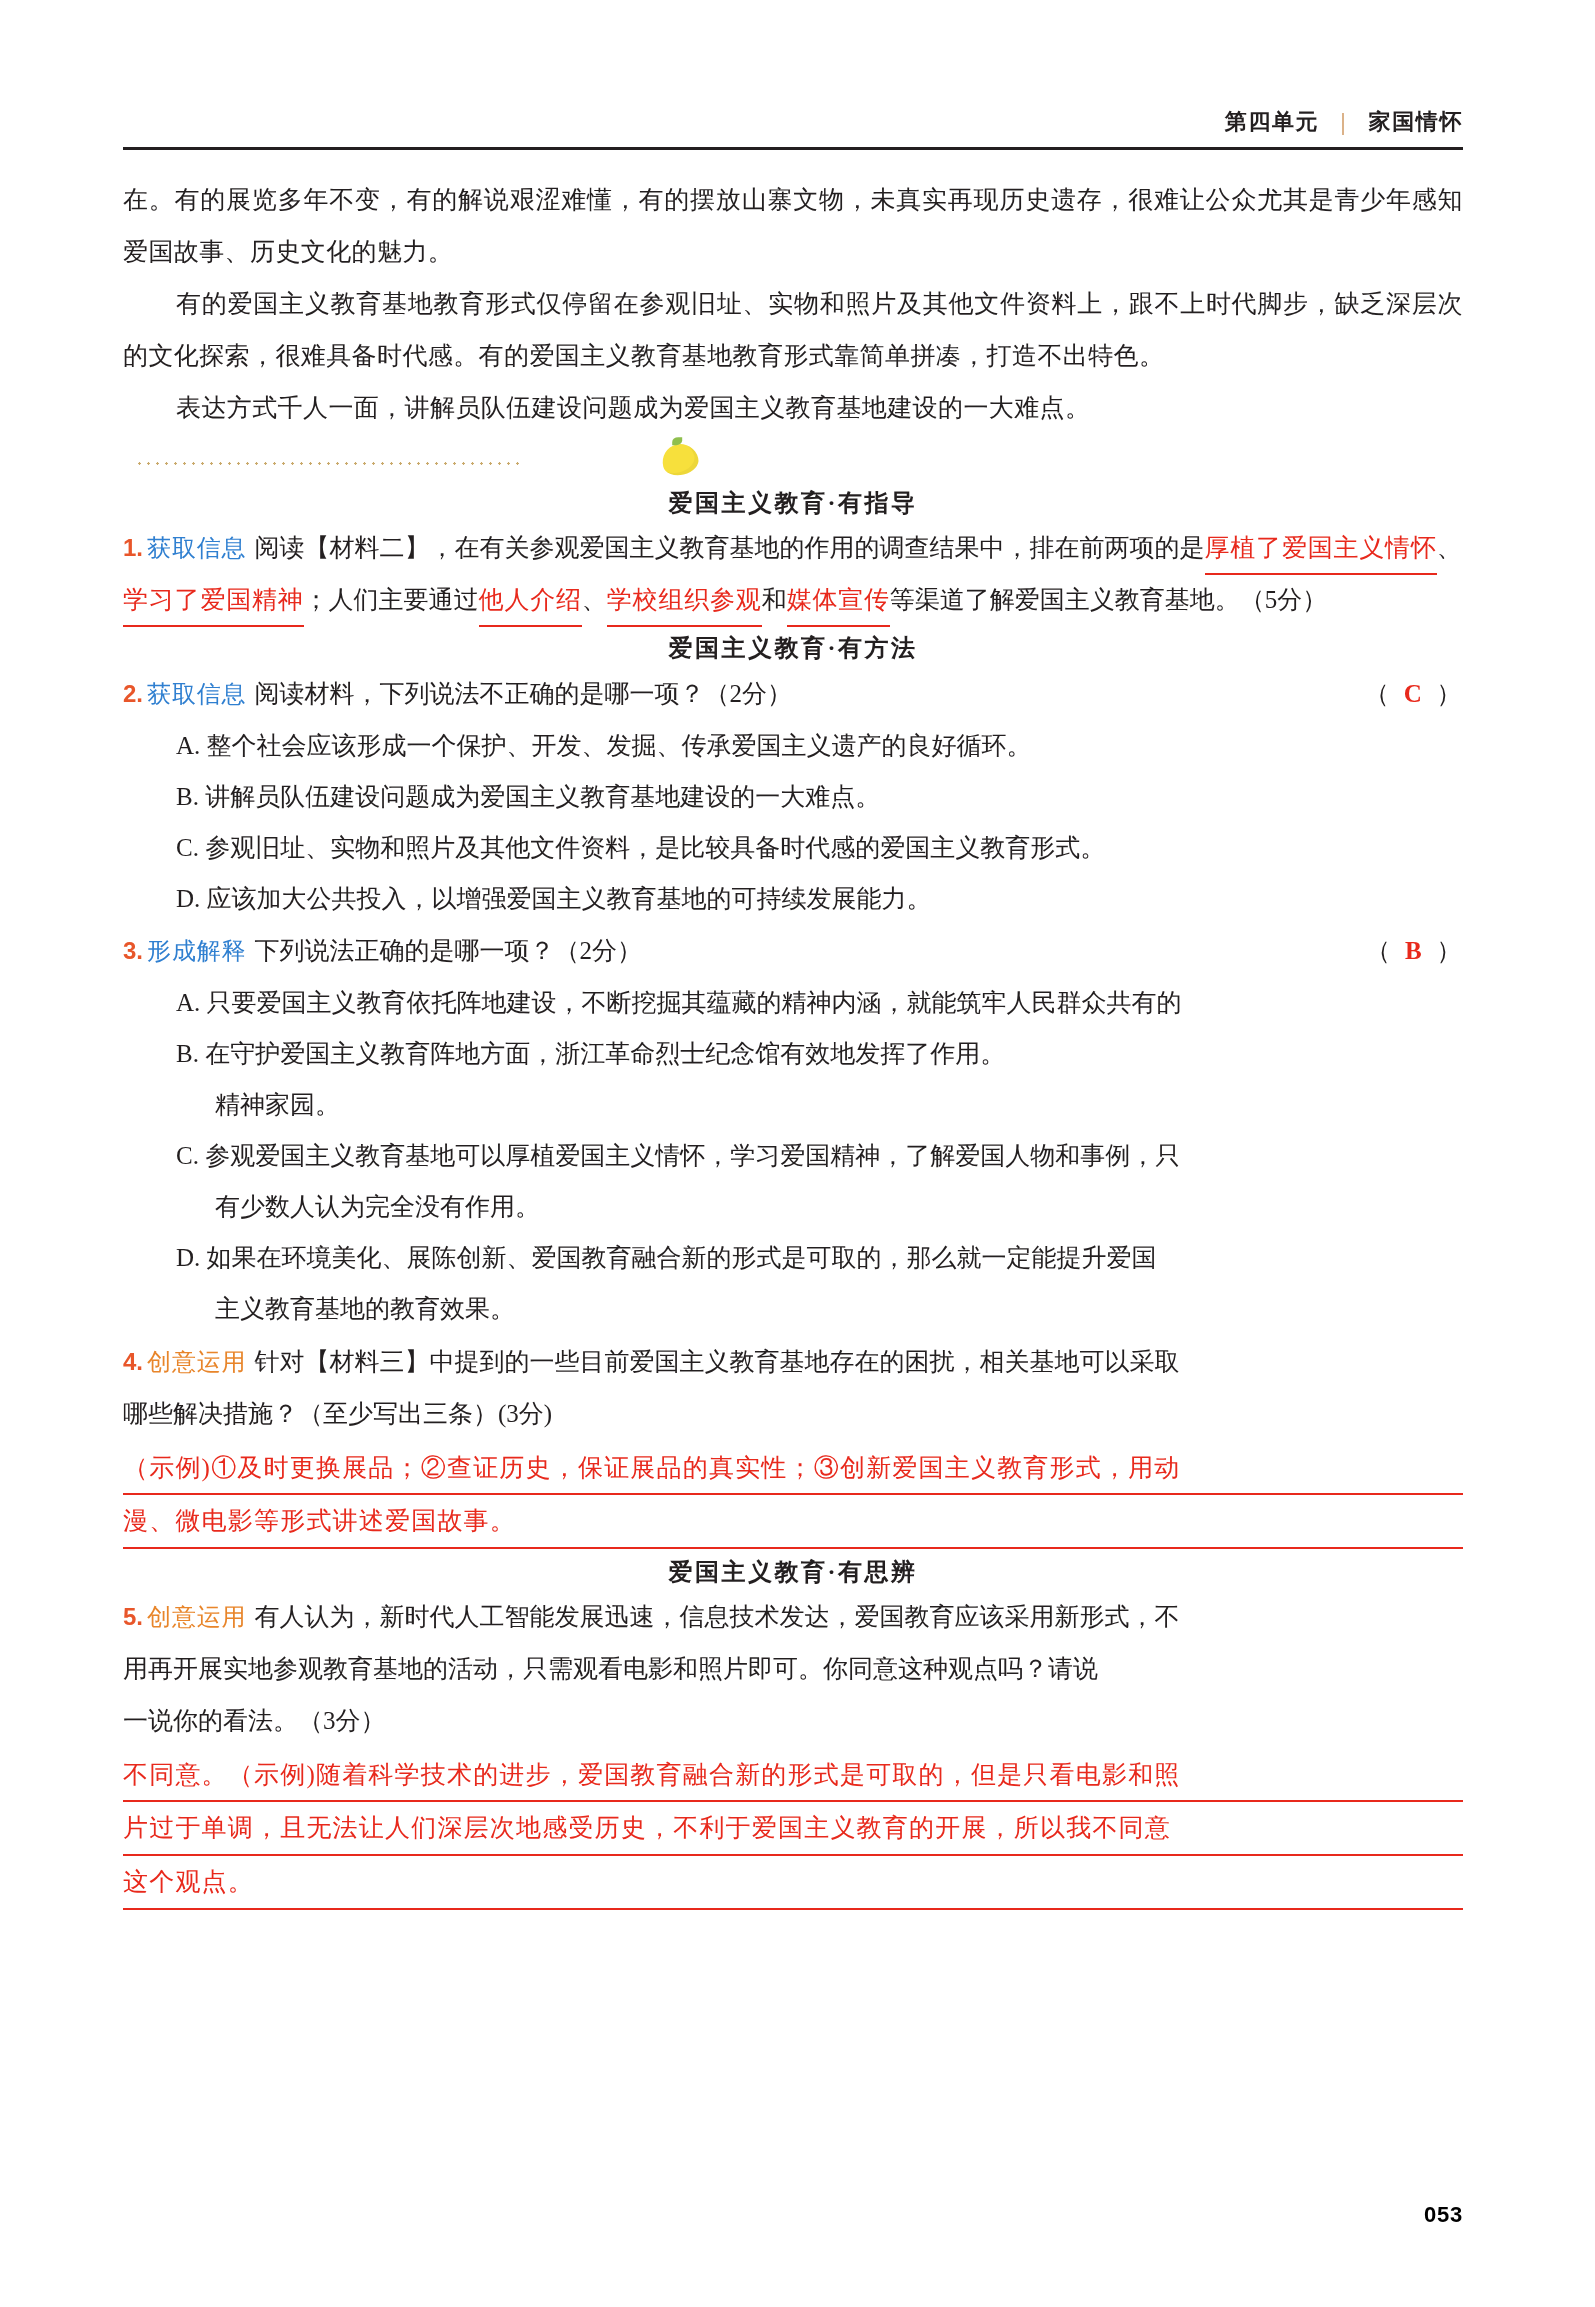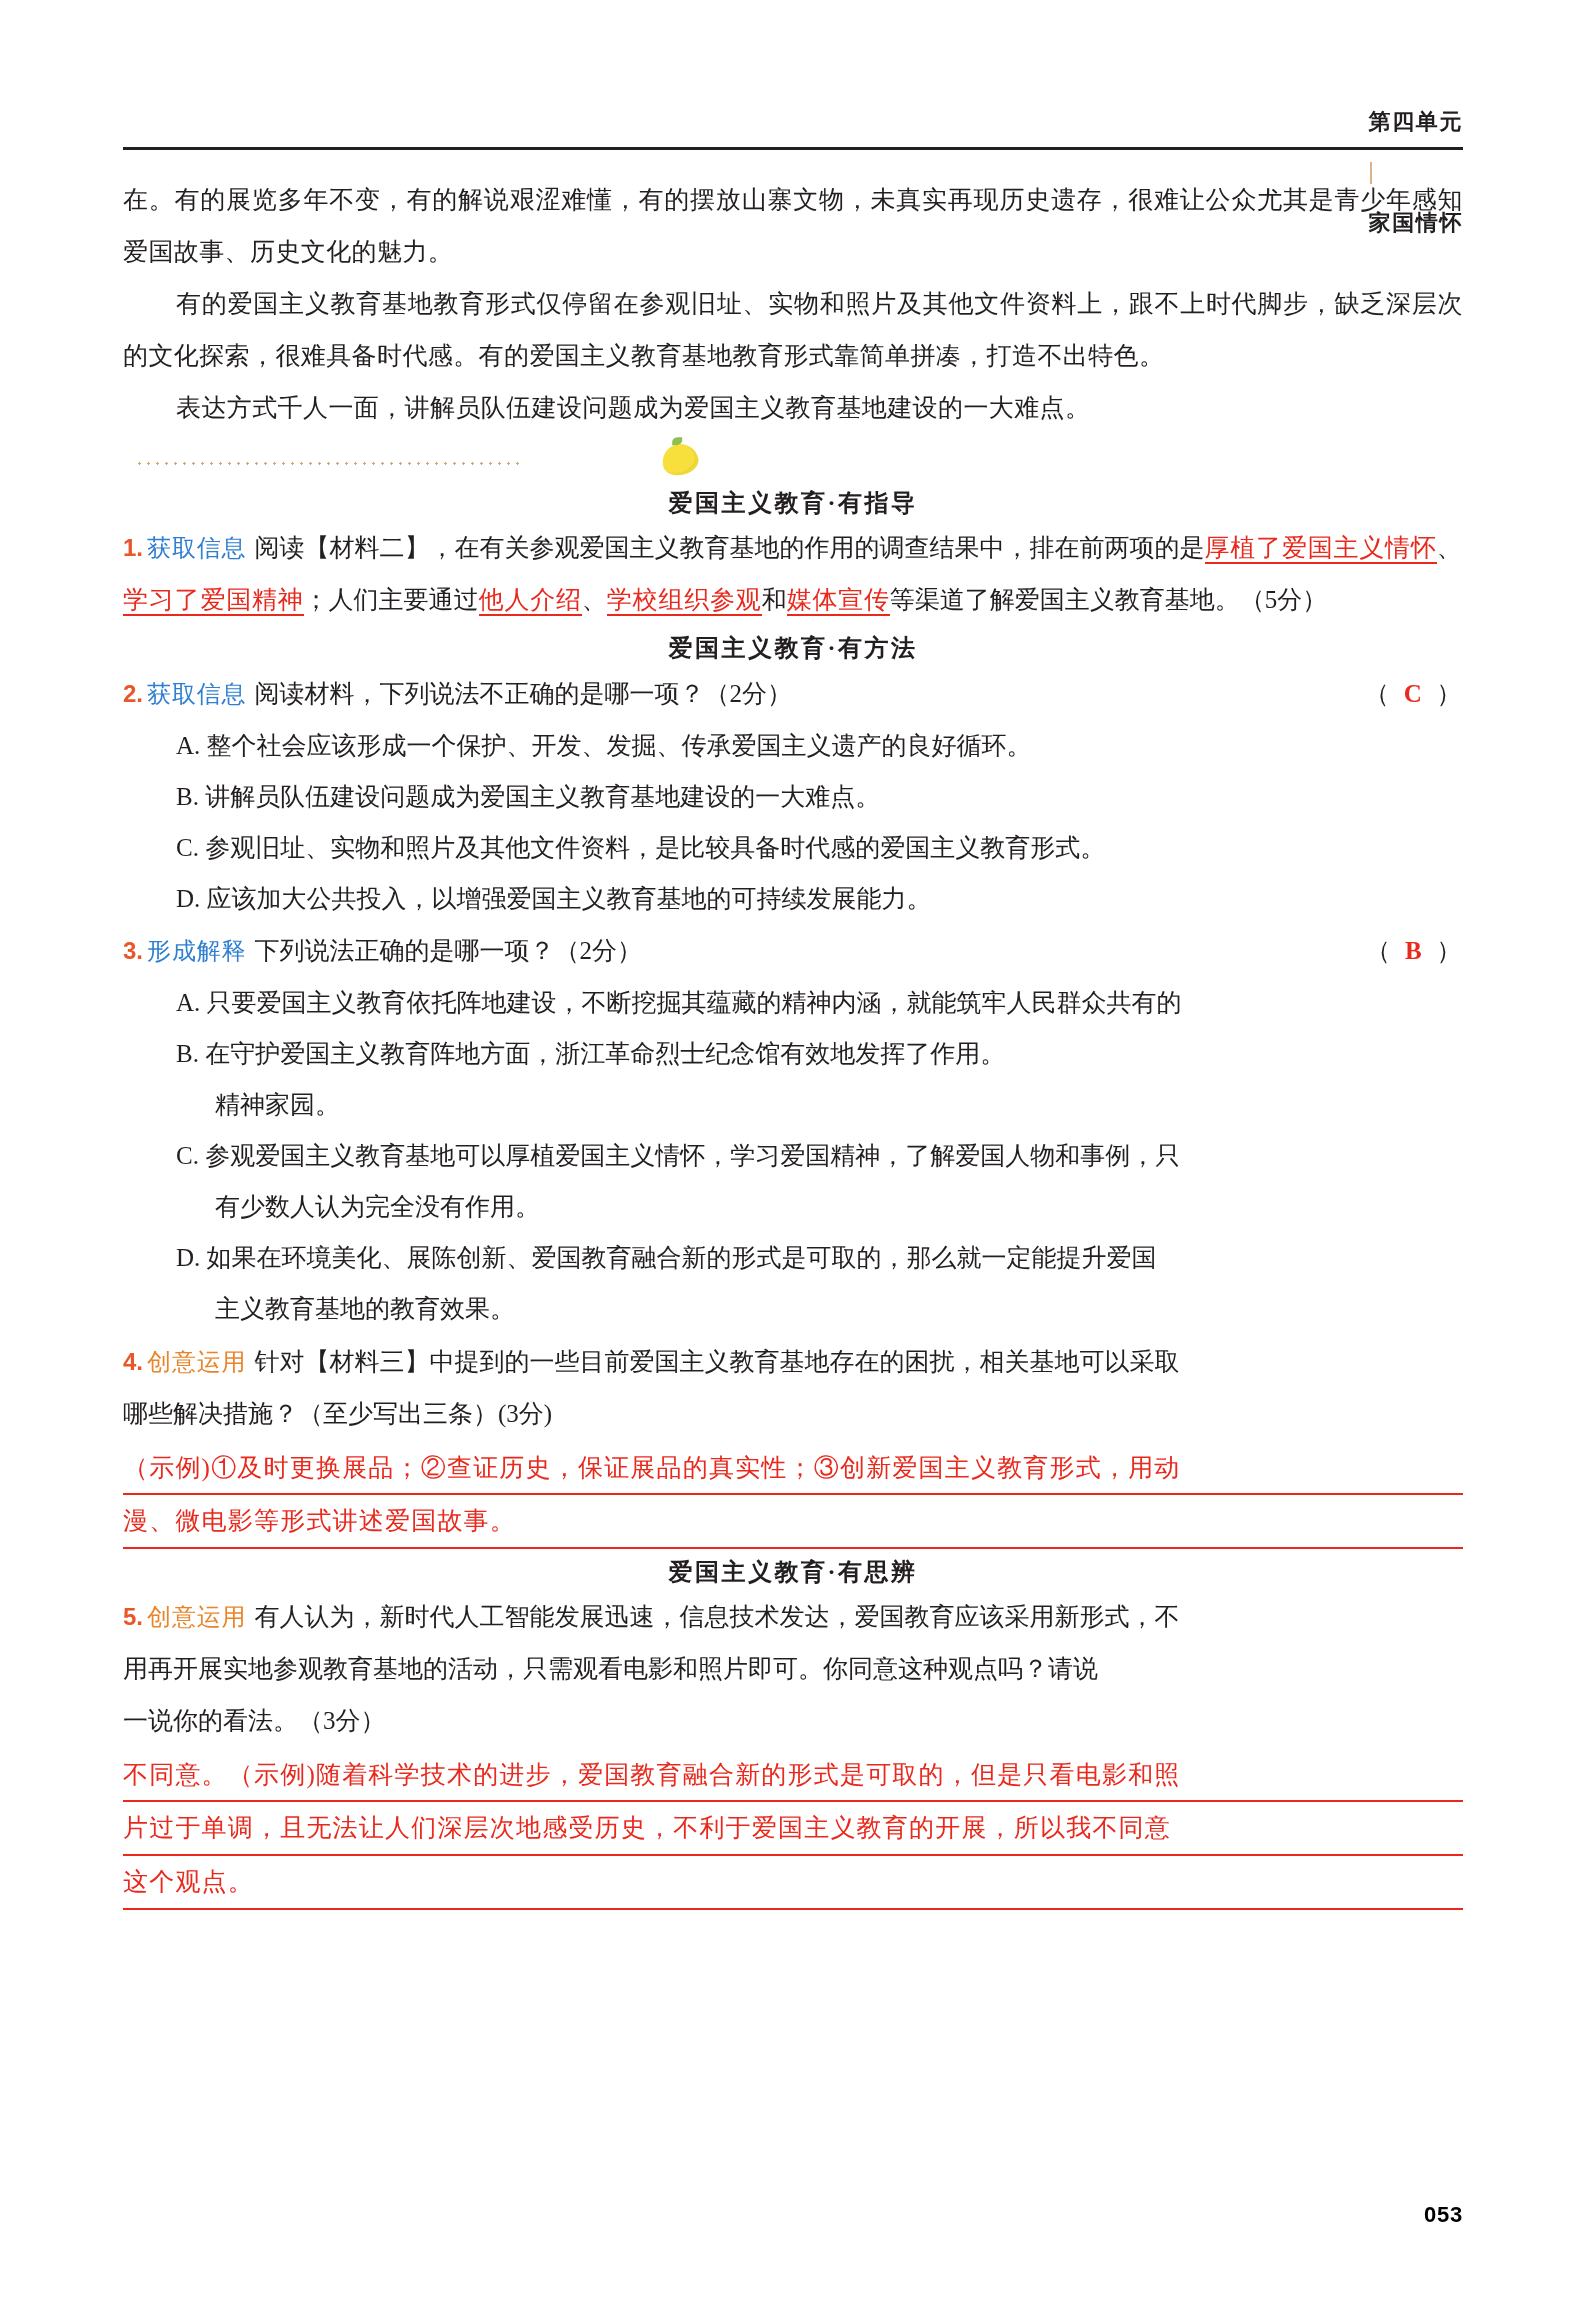--- a/index.html
+++ b/index.html
@@ -22,26 +22,25 @@
     box-sizing: border-box;
     padding: 0 132px 0 123px;
   }
 
   
   .header {
     position: absolute;
     top: 107px;
     right: 132px;
     display: flex;
-    align-items: flex-start;
+    align-items: flex-end;
     gap: 21.4px;
     font-size: 22px;
     color: #231f20;
     letter-spacing: 1.6px;
-    flex-direction: column;
   }
   .header .unit {
     font-weight: bold;
   }
   .header .divider {
     color: #c8894a;
     font-size: 25px;
     transform: translateY(-0.8px);
   }
   .header .theme {
@@ -165,21 +164,21 @@
   
   .ans {
     color: #e8291c;
     font-family: "Liberation Serif", serif;
     font-size: 25px;
     line-height: 51px;
     letter-spacing: 0.8px;
   }
   .fill-u {
     border-bottom: 2.1px solid #e8291c;
-    padding-bottom: 1px;
+    padding-bottom: 12px;
   }
   .choice {
     position: absolute;
     right: 0;
     top: 0;
     font-size: 25px;
     line-height: 52px;
     letter-spacing: 1.6px;
   }
   .choice .pick {

